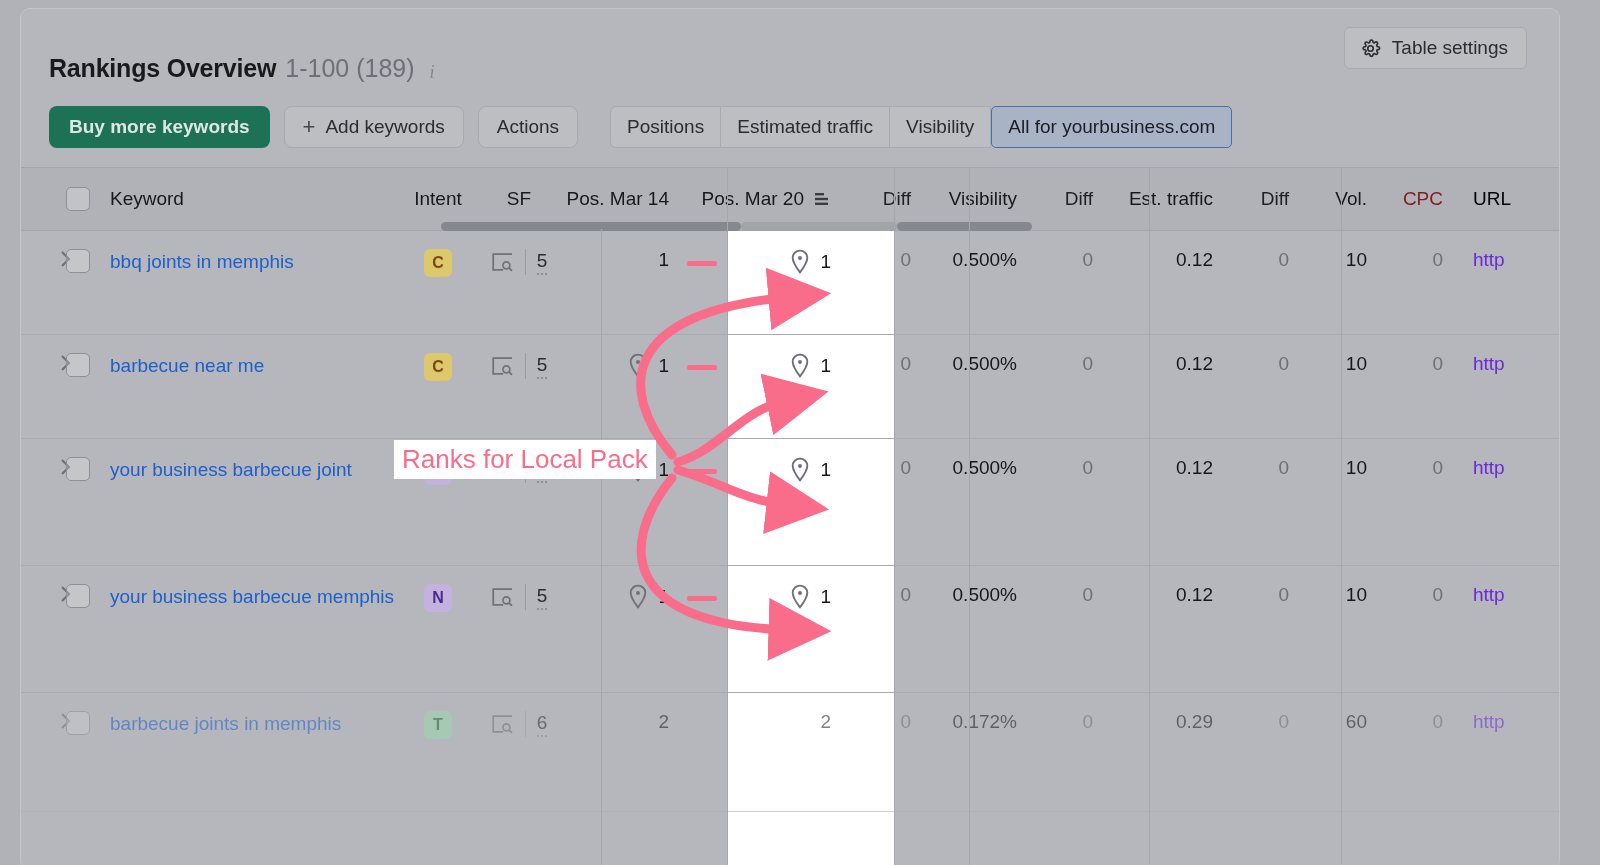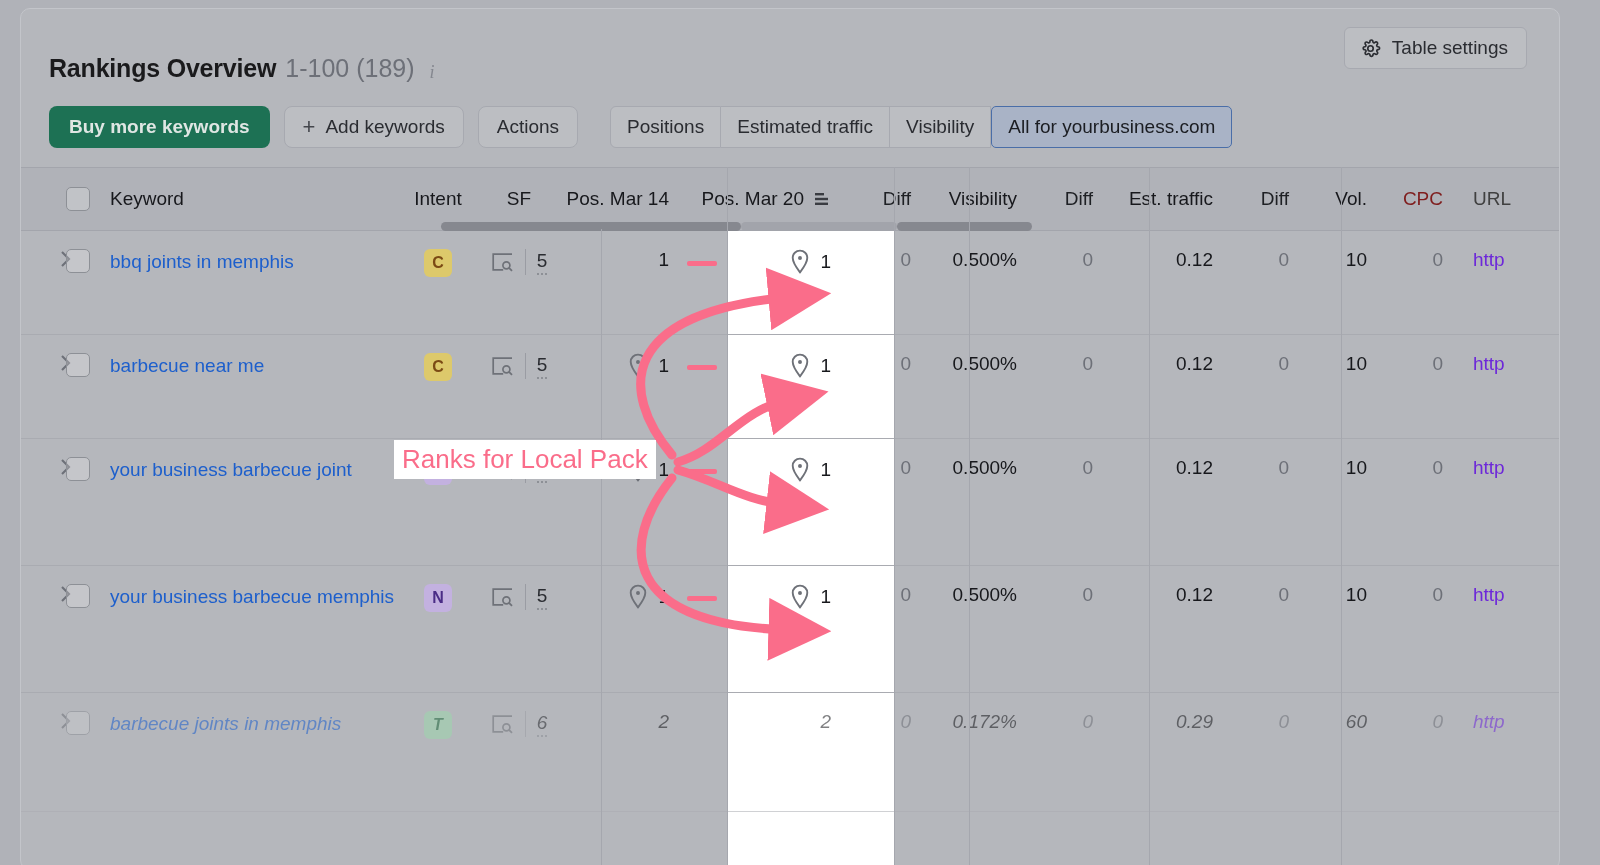--- a/index.html
+++ b/index.html
@@ -132,21 +132,21 @@
   .hscroll{
     position:absolute;height:9px;border-radius:5px;background:#86888f;
   }
   .hscroll.dim{background:#a2a4ab;}
   
   .anno{position:absolute;left:0;top:0;width:1600px;height:865px;pointer-events:none;}
   .anno-label{
     position:absolute;left:394px;top:440px;background:#ffffff;
     color:#fa6d8a;font-size:26px;padding:4px 8px;white-space:nowrap;
   }
-  .dimrow{opacity:.55;font-style:italic;}
+  .dimrow{opacity:.55;}
 </style>
 </head>
 <body>
 
 <div class="card">
 
   <div class="card-head">
     <div class="title-wrap">
       <span class="title">Rankings Overview</span>
       <span class="title-sub">1-100 (189)</span>
@@ -210,21 +210,21 @@
           <rect x="2" y="11.6" width="13" height="2.4" fill="#3a3c42"></rect>
         </svg>
       </div>
       <div class="cell c-diff" style="color:#1e2024">Diff</div>
       <div class="cell c-vis">Visibility</div>
       <div class="cell c-diff2" style="color:#1e2024">Diff</div>
       <div class="cell c-et">Est. traffic</div>
       <div class="cell c-diff3" style="color:#1e2024">Diff</div>
       <div class="cell c-vol">Vol.</div>
       <div class="cell c-cpc" style="color:#7f1d1d">CPC</div>
-      <div class="cell c-url" style="color:#404040">URL</div>
+      <div class="cell c-url" style="color:#000000">URL</div>
     </div>
 
     <div class="hscroll" style="left:420px;top:55px;width:300px;"></div>
     <div class="hscroll dim" style="left:720px;top:55px;width:156px;"></div>
     <div class="hscroll" style="left:876px;top:55px;width:135px;"></div>
 
     <div id="rows">
         <div class="row" style="height: 103px;">
           <div class="cell c-exp"><svg width="13" height="20" viewBox="0 0 13 20" fill="none" stroke="#6d7078" stroke-width="2.1">
               <path d="M3 3l7 7-7 7"></path>

